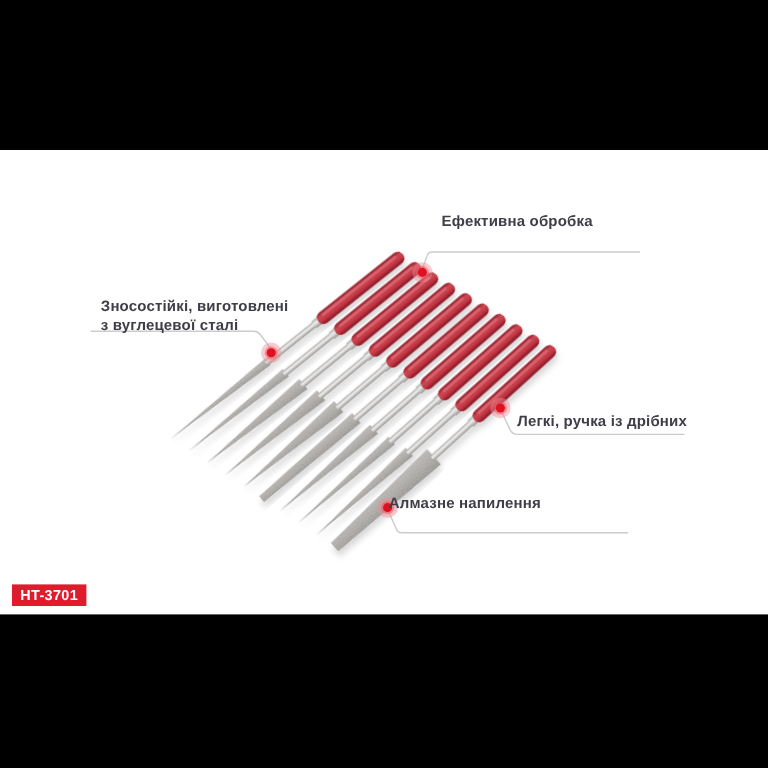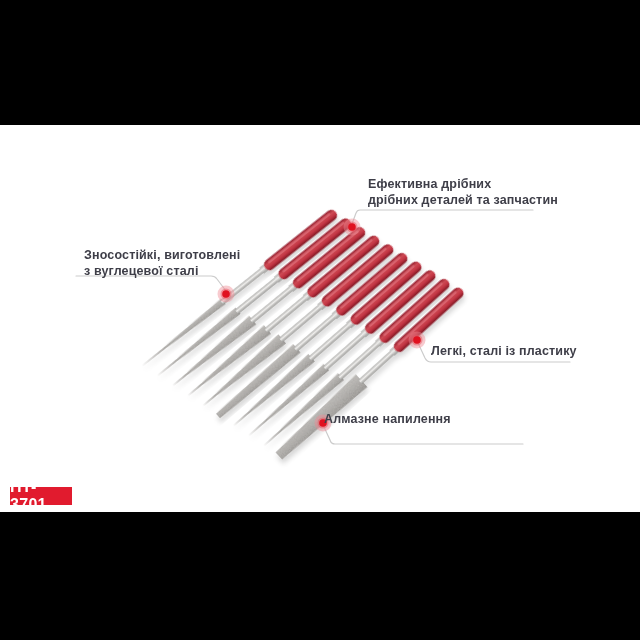--- a/index.html
+++ b/index.html
@@ -9,21 +9,21 @@
   .bar-top{top:0;height:125px;}
   .bar-bottom{top:512px;height:128px;}
   svg.scene{position:absolute;left:0;top:0;z-index:2;}
   .callout{position:absolute;z-index:4;color:#3e3e48;font-weight:bold;font-size:12.5px;
            line-height:15.5px;letter-spacing:.15px;white-space:nowrap;}
   .co-efficiency{left:368px;top:177px;}
   .co-durability{left:84px;top:248px;}
   .co-handle{left:431px;top:344px;}
   .co-coating{left:324px;top:412px;}
   .badge{position:absolute;left:10px;top:487px;z-index:7;width:62px;height:18px;
-         background:#e11b2e;color:#ffffff;font-weight:bold;font-size:16px;letter-spacing:.3px;
+         background:#e11b2e;color:#ffffff;font-weight:bold;font-size:12px;letter-spacing:.3px;
          display:flex;align-items:center;justify-content:center;}
 </style>
 </head>
 <body>
 
 <div class="canvas">
 
   <svg class="scene" width="640" height="640" viewBox="0 0 640 640">
     <defs>
       <linearGradient id="gHandle" x1="0" y1="0" x2="0" y2="1">
@@ -154,29 +154,28 @@
       </g>
       <g transform="translate(323,423)">
         <circle r="8.5" fill="#ef8b94" opacity="0.45"></circle>
           <circle r="5.5" fill="#ec5562" opacity="0.5"></circle>
           <circle r="3.8" fill="#e0111f"></circle>
       </g>
     </g>
   </svg>
 
   <div class="callout co-efficiency">
-    <div>Ефективна дрібних</div>
-    <div>дрібних деталей та запчастин</div>
+    <div>Ефективна обробка</div>
   </div>
   <div class="callout co-durability">
     <div>Зносостійкі, виготовлені</div>
     <div>з вуглецевої сталі</div>
   </div>
   <div class="callout co-handle">
-    <div>Легкі, сталі із пластику</div>
+    <div>Легкі, ручка із дрібних</div>
   </div>
   <div class="callout co-coating">
     <div>Алмазне напилення</div>
   </div>
 
   <div class="badge">
     <span>HT-3701</span>
   </div>
 
   <div class="bar bar-top"></div>

